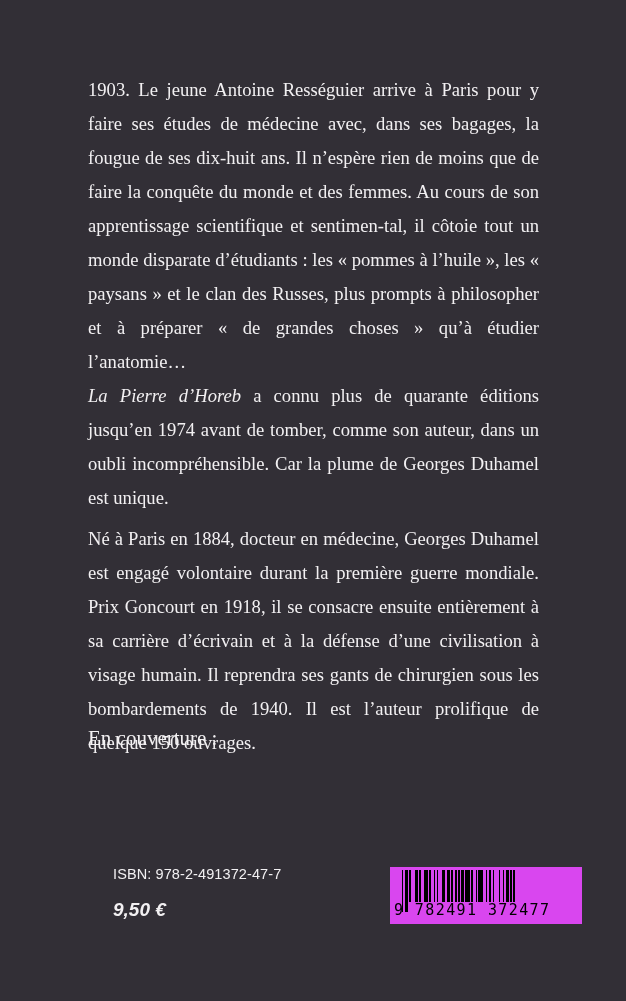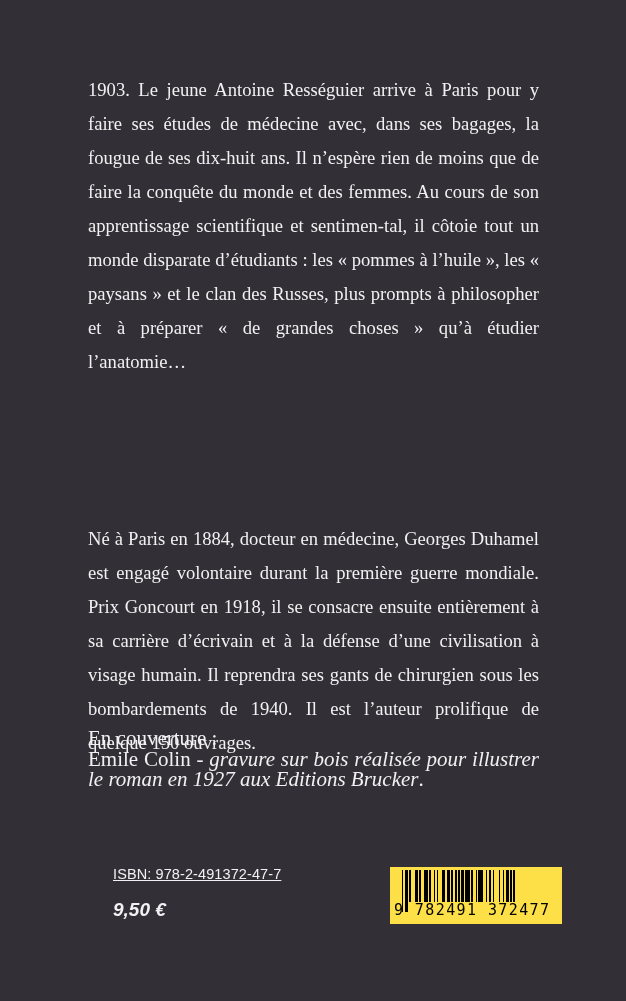--- a/index.html
+++ b/index.html
@@ -19,56 +19,56 @@
     font-size: 18.6px;
     line-height: 34px;
     text-align: justify;
   }
   #synopsis { top: 73px; }
   #bio { top: 522px; }
   #credits { top: 728px; font-size: 21px; line-height: 20.5px; }
   .italic { font-style: italic; }
   #isbn {
     position: absolute; left: 113px; top: 866px;
-    font-size: 14.5px; letter-spacing: 0.1px; text-decoration: underline;
+    font-size: 14.5px; letter-spacing: 0.1px;
   }
   #price {
     position: absolute; left: 113px; top: 899px;
     font-size: 19px; font-weight: bold; font-style: italic;
   }
   #barcode {
     position: absolute; left: 390px; top: 867px;
-    width: 172px; height: 57px;
-    background: #fde047;
+    width: 192px; height: 57px;
+    background: #d946ef;
     text-align: center;
   }
   #barcode-bars {
     position: absolute; left: 12px; top: 3px; width: 156px; height: 38px;
     display: flex; align-items: flex-start;
   }
   #barcode-bars span { display: block; background: #000; height: 32px; }
   #barcode-bars span.g { height: 42px; }
   #barcode-digits {
     position: absolute; left: 4px; top: 34px;
     font-family: "DejaVu Sans Mono", monospace;
     font-size: 15px; color: #000; letter-spacing: 1.4px;
   }
 </style>
 </head>
 <body>
 
 <div id="synopsis" class="block serif">
   <div>1903. Le jeune Antoine Rességuier arrive à Paris pour y faire ses études de médecine avec, dans ses bagages, la fougue de ses dix-huit ans. Il n’espère rien de moins que de faire la conquête du monde et des femmes. Au cours de son apprentissage scientifique et sentimen-tal, il côtoie tout un monde disparate d’étudiants : les « pommes à l’huile », les « paysans » et le clan des Russes, plus prompts à philosopher et à préparer « de grandes choses » qu’à étudier l’anatomie…</div>
+  <div><span class="italic">La Pierre d’Horeb</span><span> a connu plus de quarante éditions jusqu’en 1974 avant de tomber, comme son auteur, dans un oubli incompréhensible. Car la plume de Georges Duhamel est unique.</span></div>
 </div>
 
 <div id="bio" class="block serif">Né à Paris en 1884, docteur en médecine, Georges Duhamel est engagé volontaire durant la première guerre mondiale. Prix Goncourt en 1918, il se consacre ensuite entièrement à sa carrière d’écrivain et à la défense d’une civilisation à visage humain. Il reprendra ses gants de chirurgien sous les bombardements de 1940. Il est l’auteur prolifique de quelque 150 ouvrages.</div>
 
 <div id="credits" class="block serif">
   <div>En couverture :</div>
-  <div><span>Emile Colin</span><span> - </span><span class="italic">gravure sur bois réalisée pour illustrer le roman en 1927 aux Editions Brucker</span><span>.</span></div>
 </div>
 
 <div id="isbn" class="sans">ISBN: 978-2-491372-47-7</div>
 <div id="price" class="sans">9,50 €</div>
 
 <div id="barcode">
   <div id="barcode-bars">
       <span class="g" style="width: 1.45px;"></span>
       <span style="width: 1.45px; background: transparent;"></span>
       <span class="g" style="width: 2.9px;"></span>

